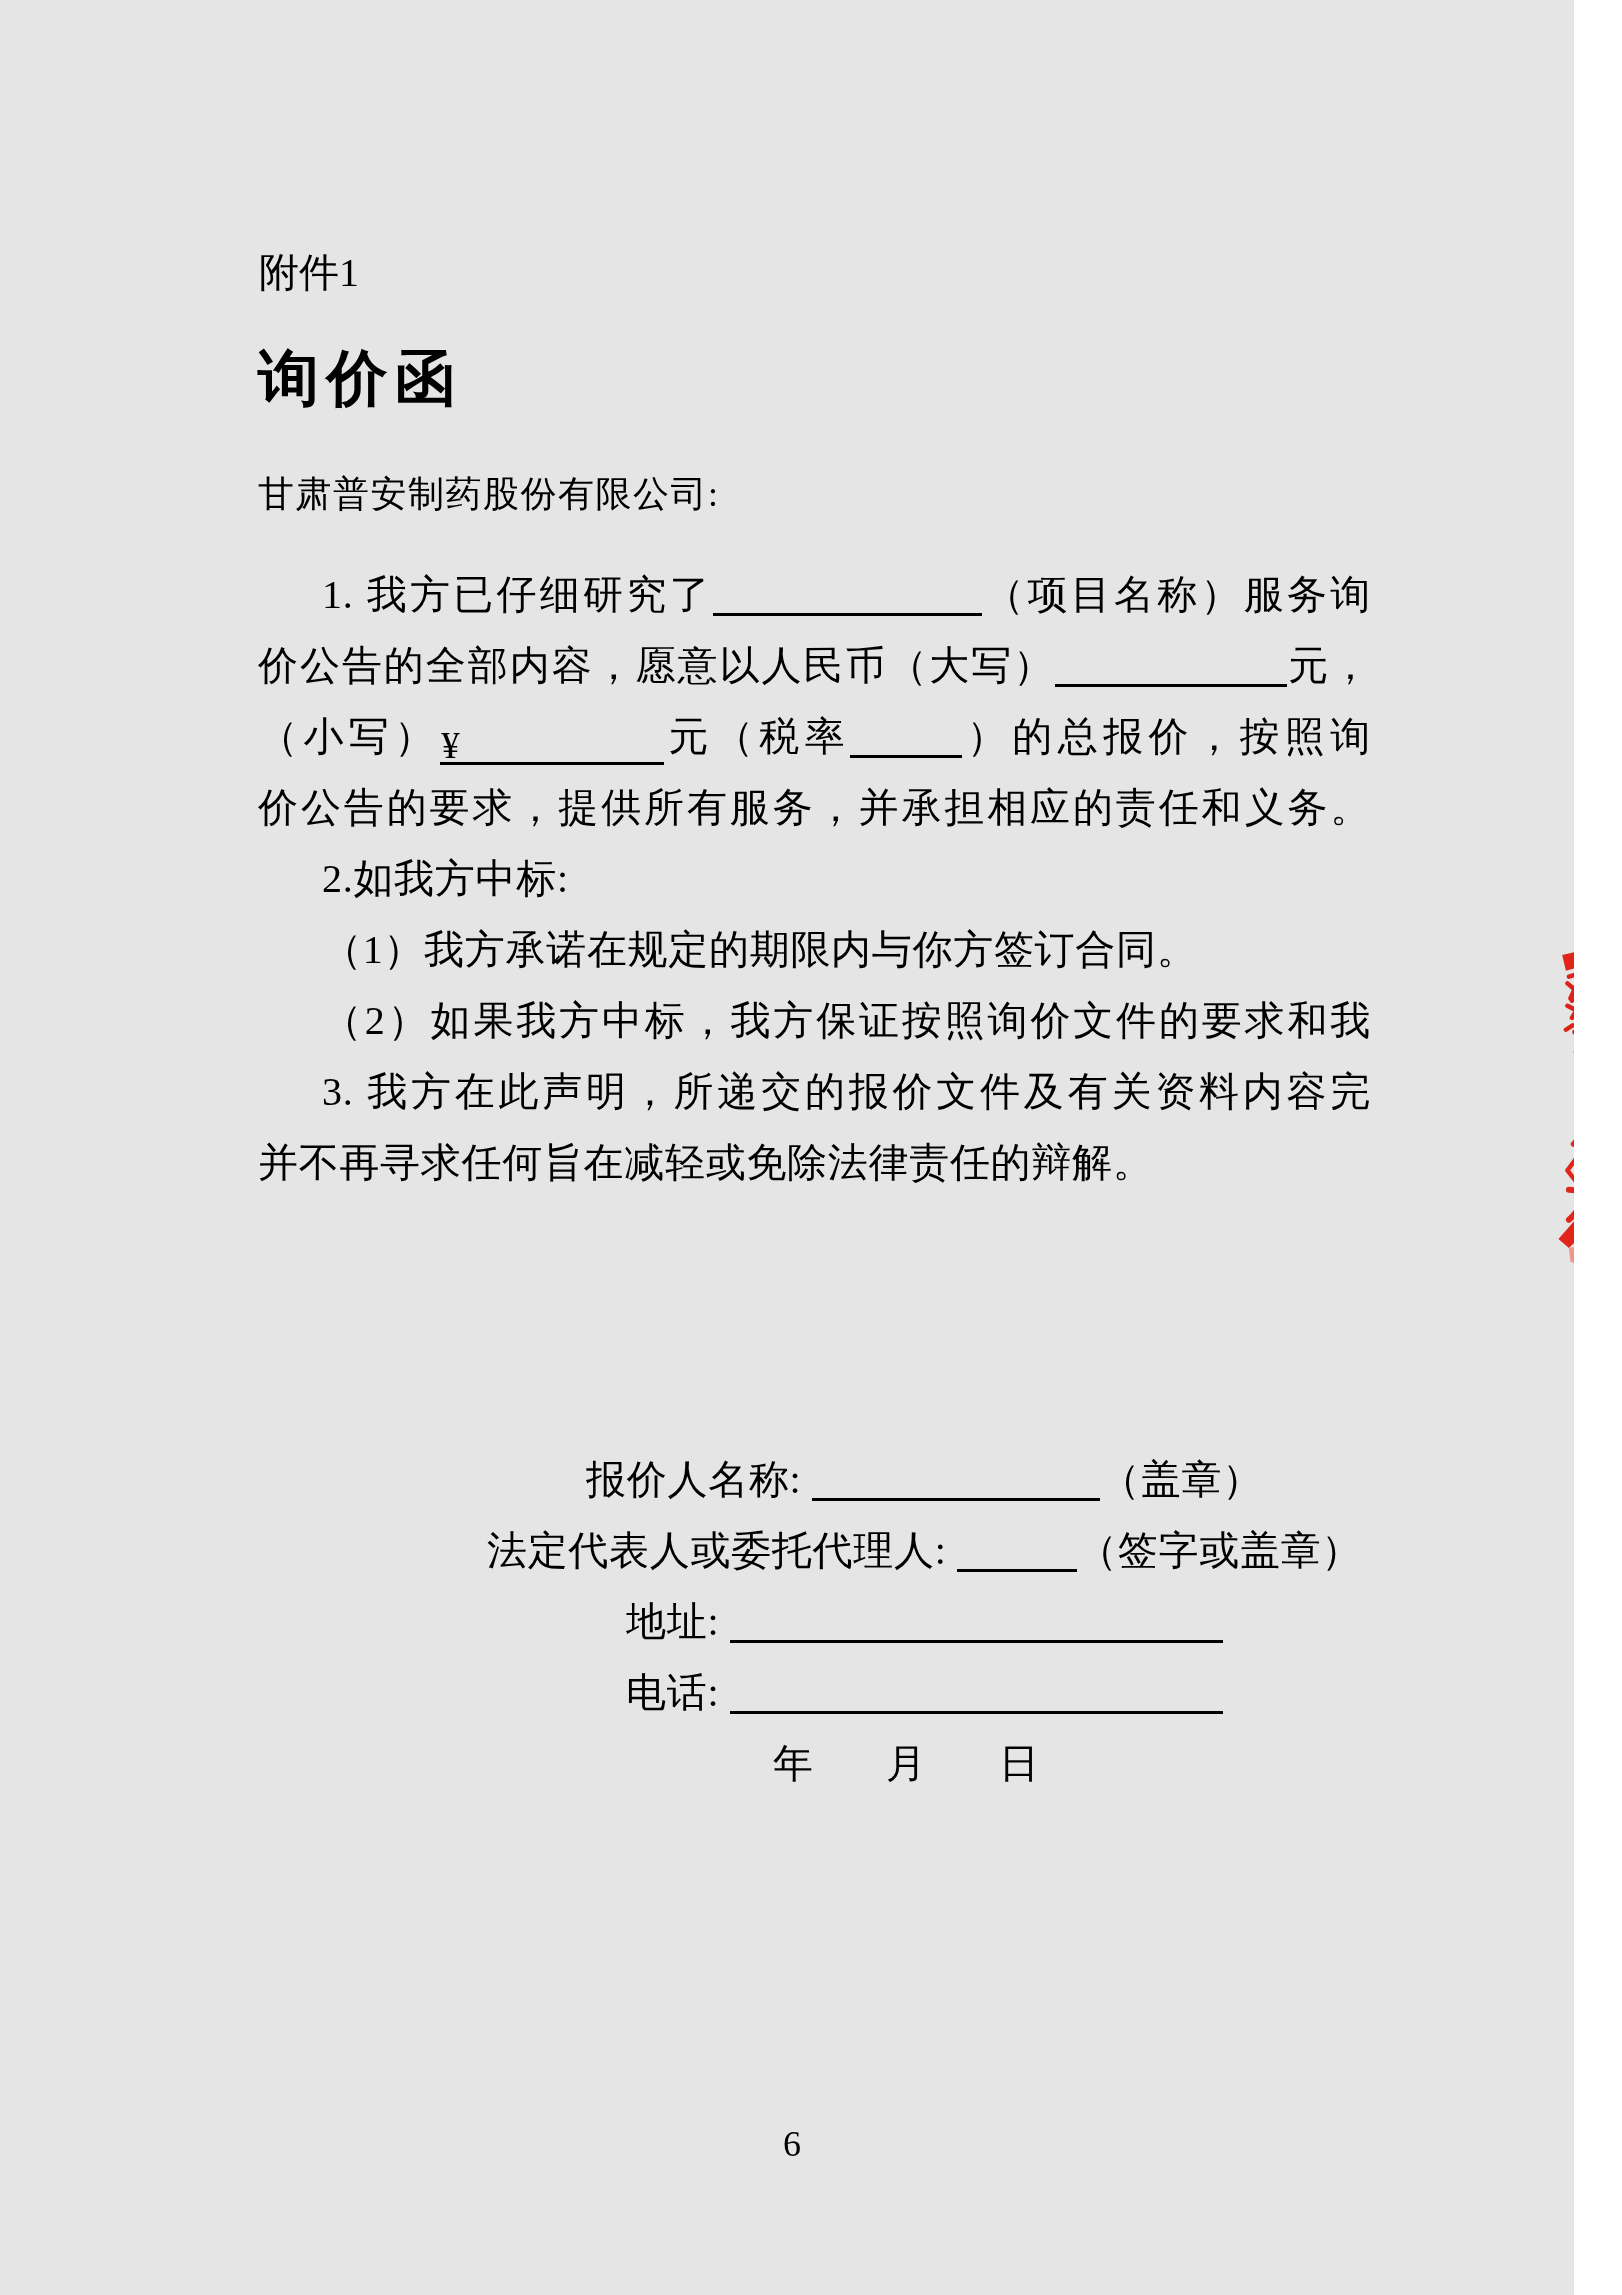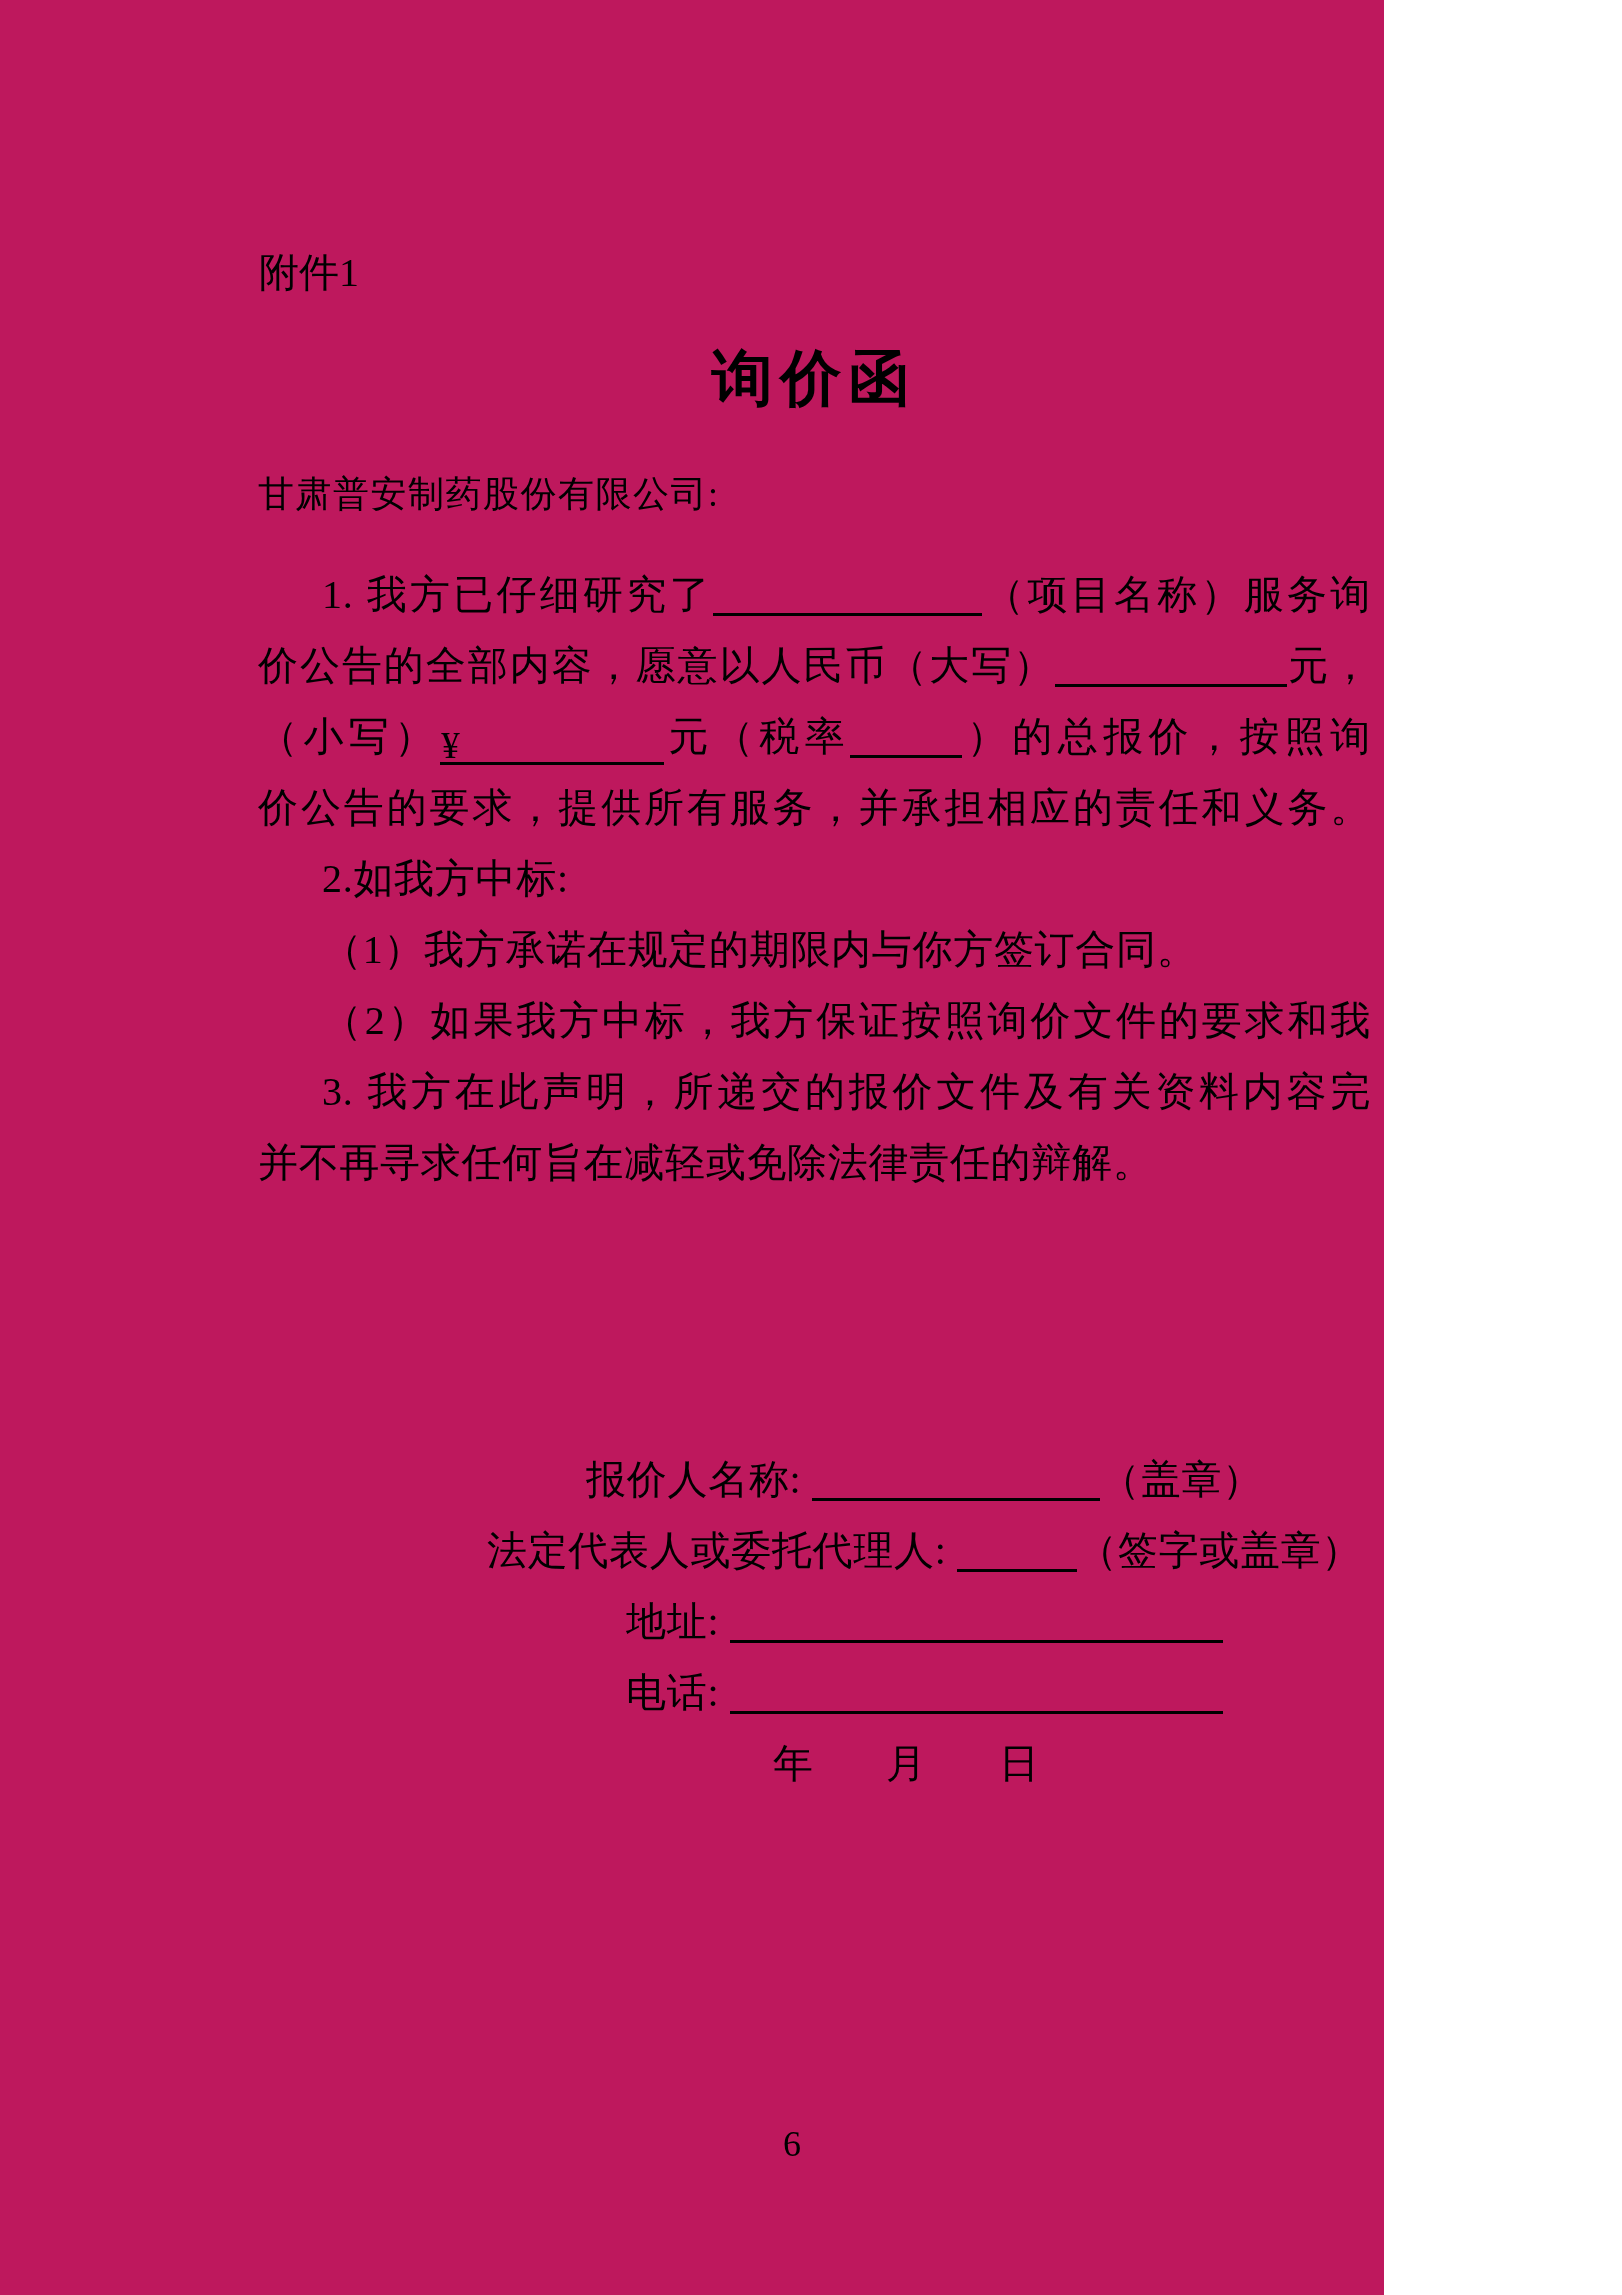--- a/index.html
+++ b/index.html
@@ -1,34 +1,33 @@
 <!DOCTYPE html>
 <html style="font-size:12px"><head>
 <meta charset="utf-8">
 <style>
   html, body { margin: 0; padding: 0; background: #ffffff; }
   .page {
     position: relative;
-    width: 1384px;
+    width: 1574px;
     height: 2295px;
-    background: #be185d;
+    background: #e5e5e5;
     overflow: hidden;
     font-family: "Liberation Serif", "DejaVu Serif", serif;
     color: #000;
   }
   .attachment-label {
     position: absolute;
     left: 259px; top: 247px;
     font-size: 40px; line-height: 52px;
   }
   .doc-title {
     position: absolute;
     left: 258px; top: 338px;
     width: 1113px;
-    text-align: center;
     font-size: 61px;
     font-weight: bold;
     letter-spacing: 7.5px;
     line-height: 82px;
   }
   .salutation {
     position: absolute;
     left: 258px; top: 466px;
     font-size: 36px; line-height: 56px;
     letter-spacing: 1.5px;

